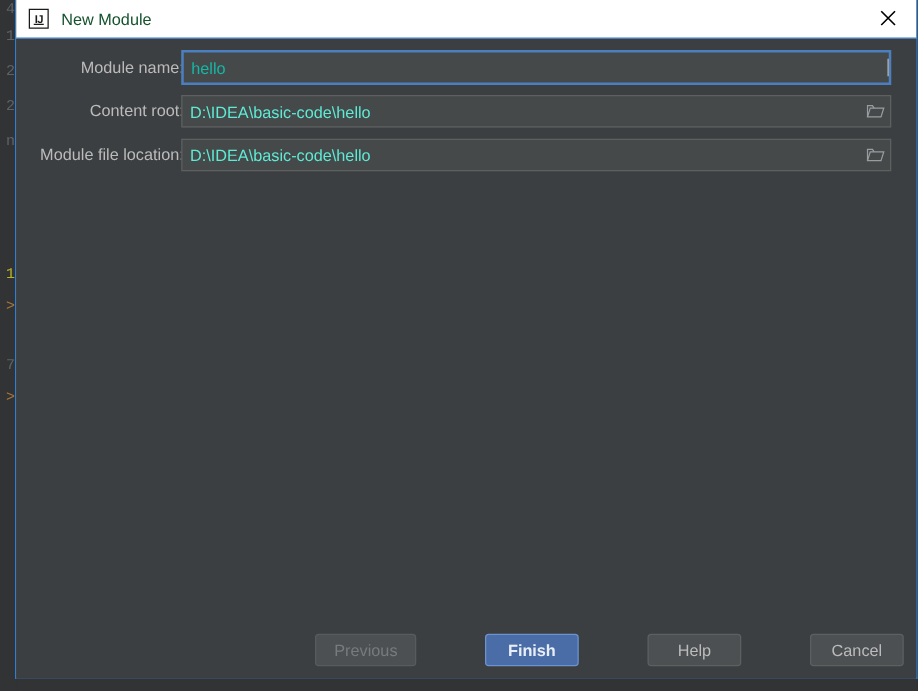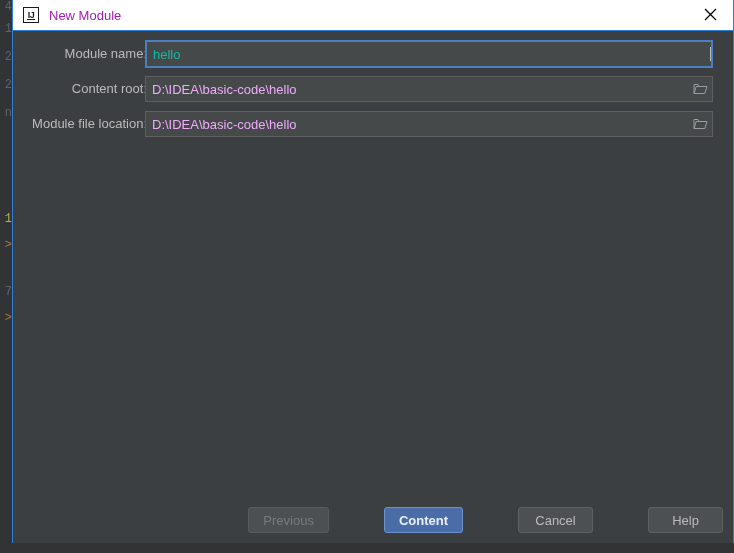--- a/index.html
+++ b/index.html
@@ -94,21 +94,21 @@
   }
   #app-icon .ij-underline {
     position: absolute;
     left: 3px; right: 3px; bottom: 2px;
     height: 1px;
     background: #1b1b1b;
   }
   #dialog-title-text {
     margin-left: 10px;
     font-size: 13px;
-    color: #a21caf;
+    color: #14532d;
     white-space: nowrap;
   }
   #close-button {
     position: absolute;
     right: 0; top: 0;
     width: 45px;
     height: 29px;
     display: flex;
     align-items: center;
     justify-content: center;
@@ -156,21 +156,21 @@
     align-items: center;
   }
   .field.focused {
     background: #45494a;
     border: 2px solid #4b7fc0;
     height: 28px;
     top: -1px;
   }
   .field-value {
     font-size: 13px;
-    color: #f0abfc;
+    color: #5eead4;
     padding-left: 6px;
     white-space: nowrap;
     overflow: hidden;
     flex: 1 1 auto;
   }
   .field.focused .field-value { color: #14b8a6; }
   .caret {
     display: inline-block;
     width: 1px;
     height: 14px;
@@ -290,19 +290,19 @@
           <svg width="15" height="12" viewBox="0 0 15 12" aria-hidden="true">
             <path d="M1 10.5 L3.2 3.5 L14 3.5 L11.8 10.5 Z" fill="none" stroke="#9a9da0" stroke-width="1"></path>
             <path d="M1 10.5 L1 1.5 L5 1.5 L6.3 3.5" fill="none" stroke="#9a9da0" stroke-width="1"></path>
           </svg>
         </span>
       </div>
     </div>
 
     <div id="button-bar">
       <div class="dlg-button disabled">Previous</div>
-      <div class="dlg-button primary">Content</div>
+      <div class="dlg-button primary">Finish</div>
+      <div class="dlg-button">Help</div>
       <div class="dlg-button">Cancel</div>
-      <div class="dlg-button">Help</div>
     </div>
 
   </div>
 </div>
 
 </body></html>

